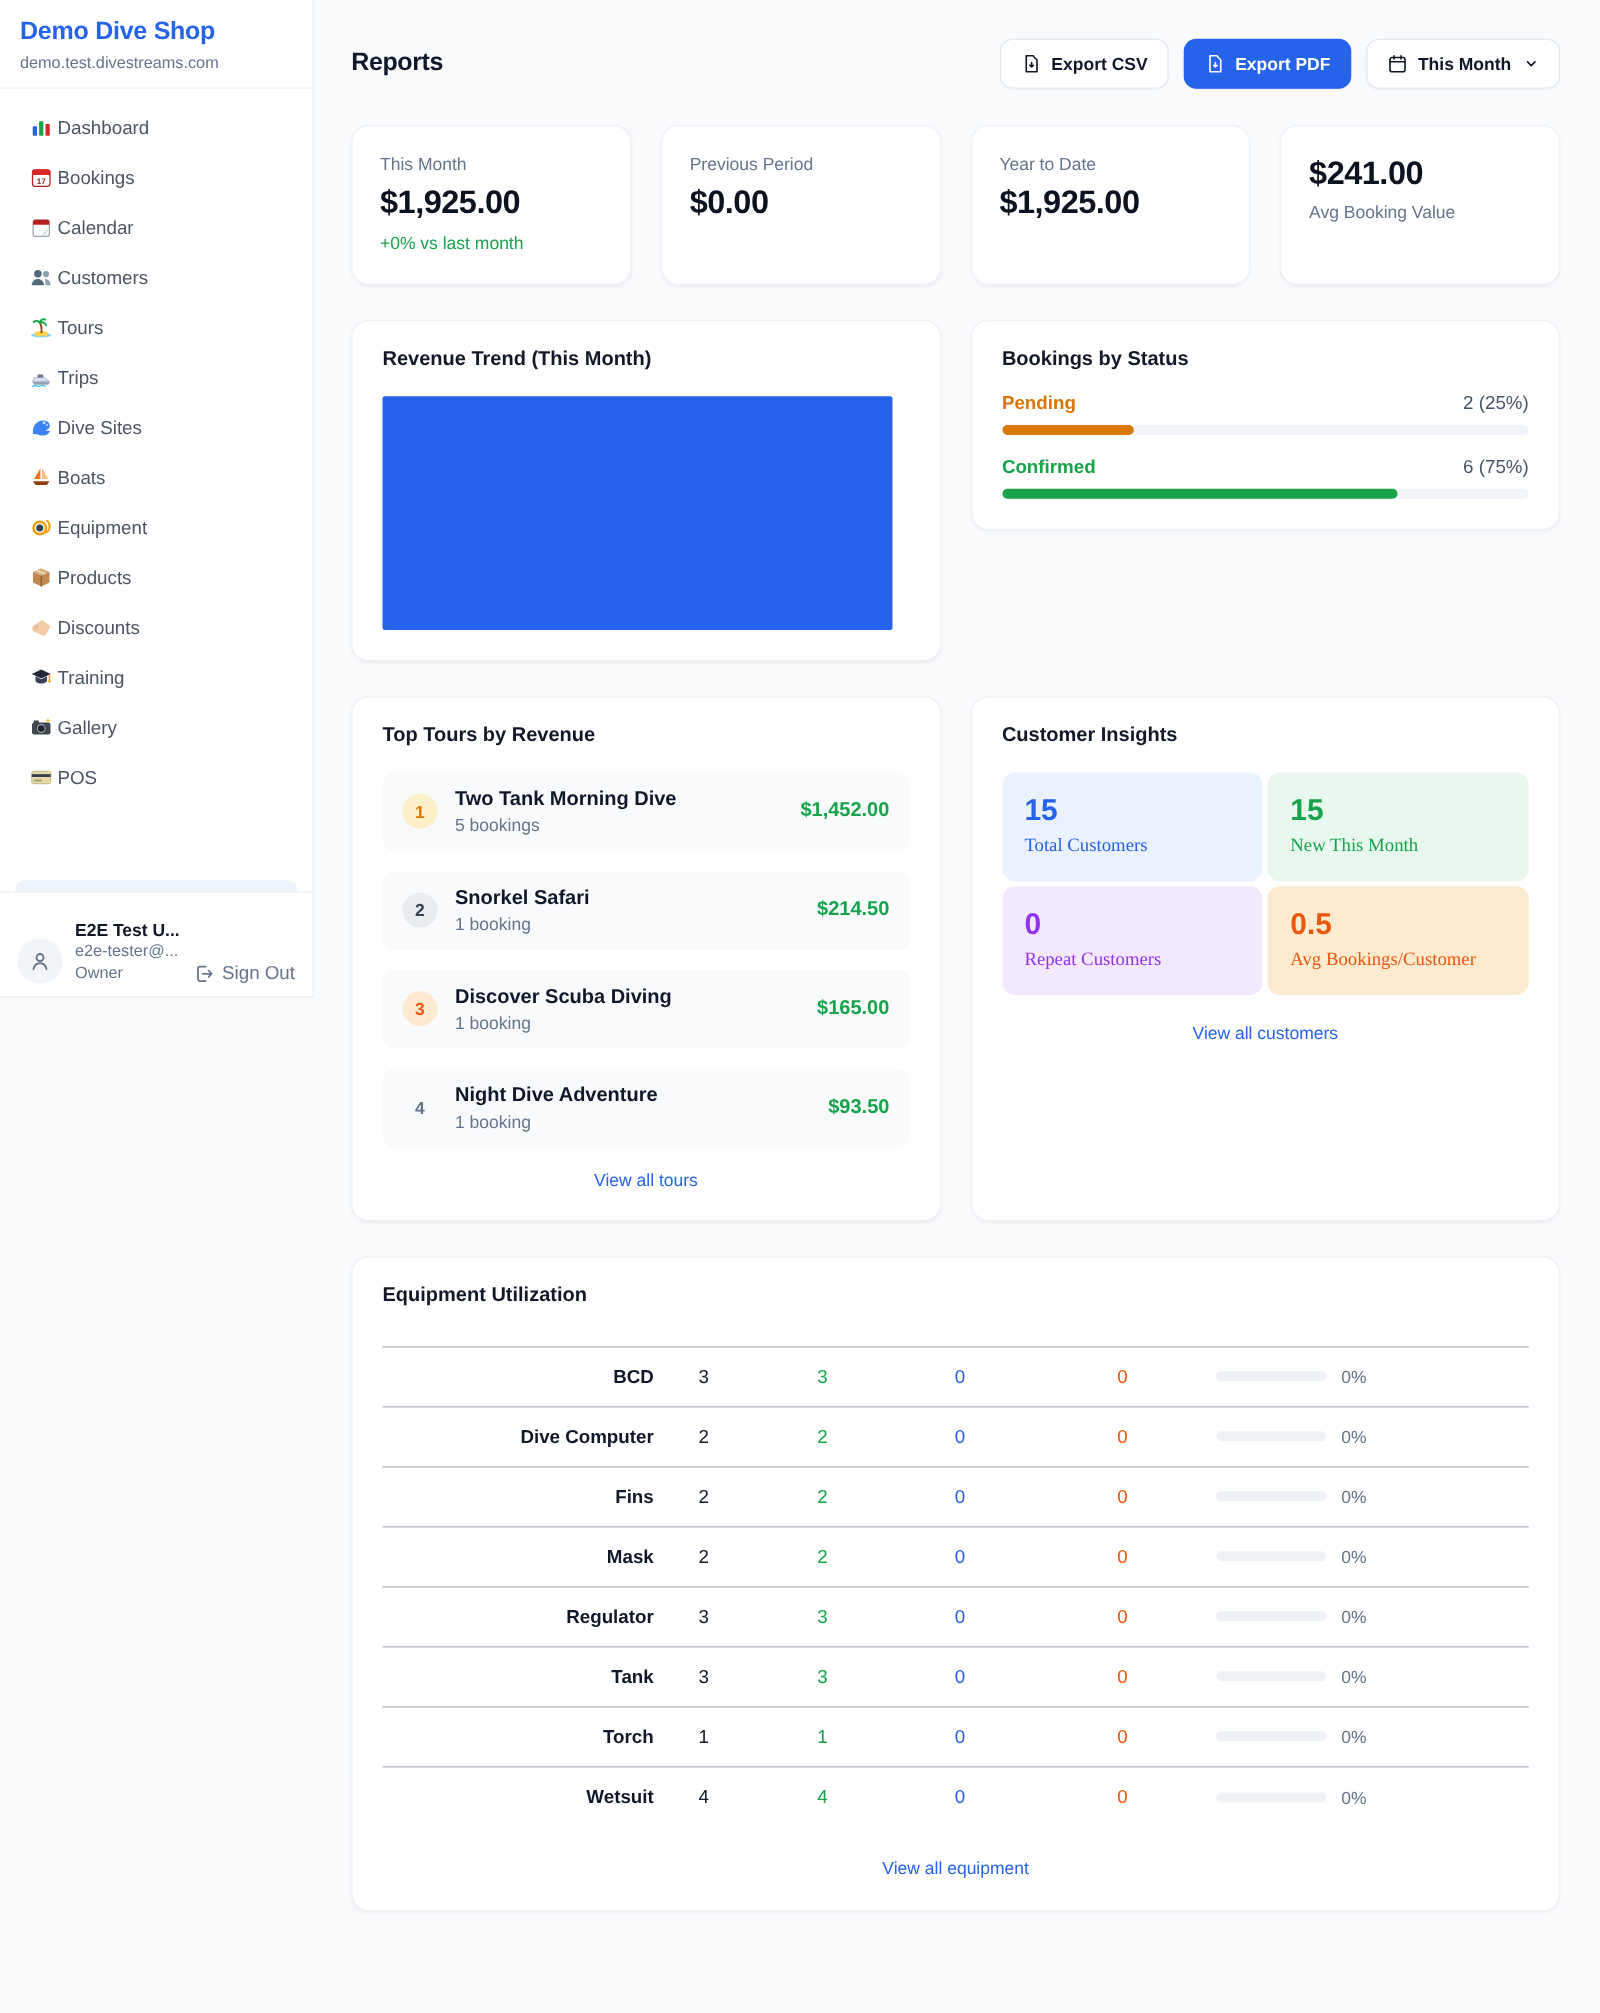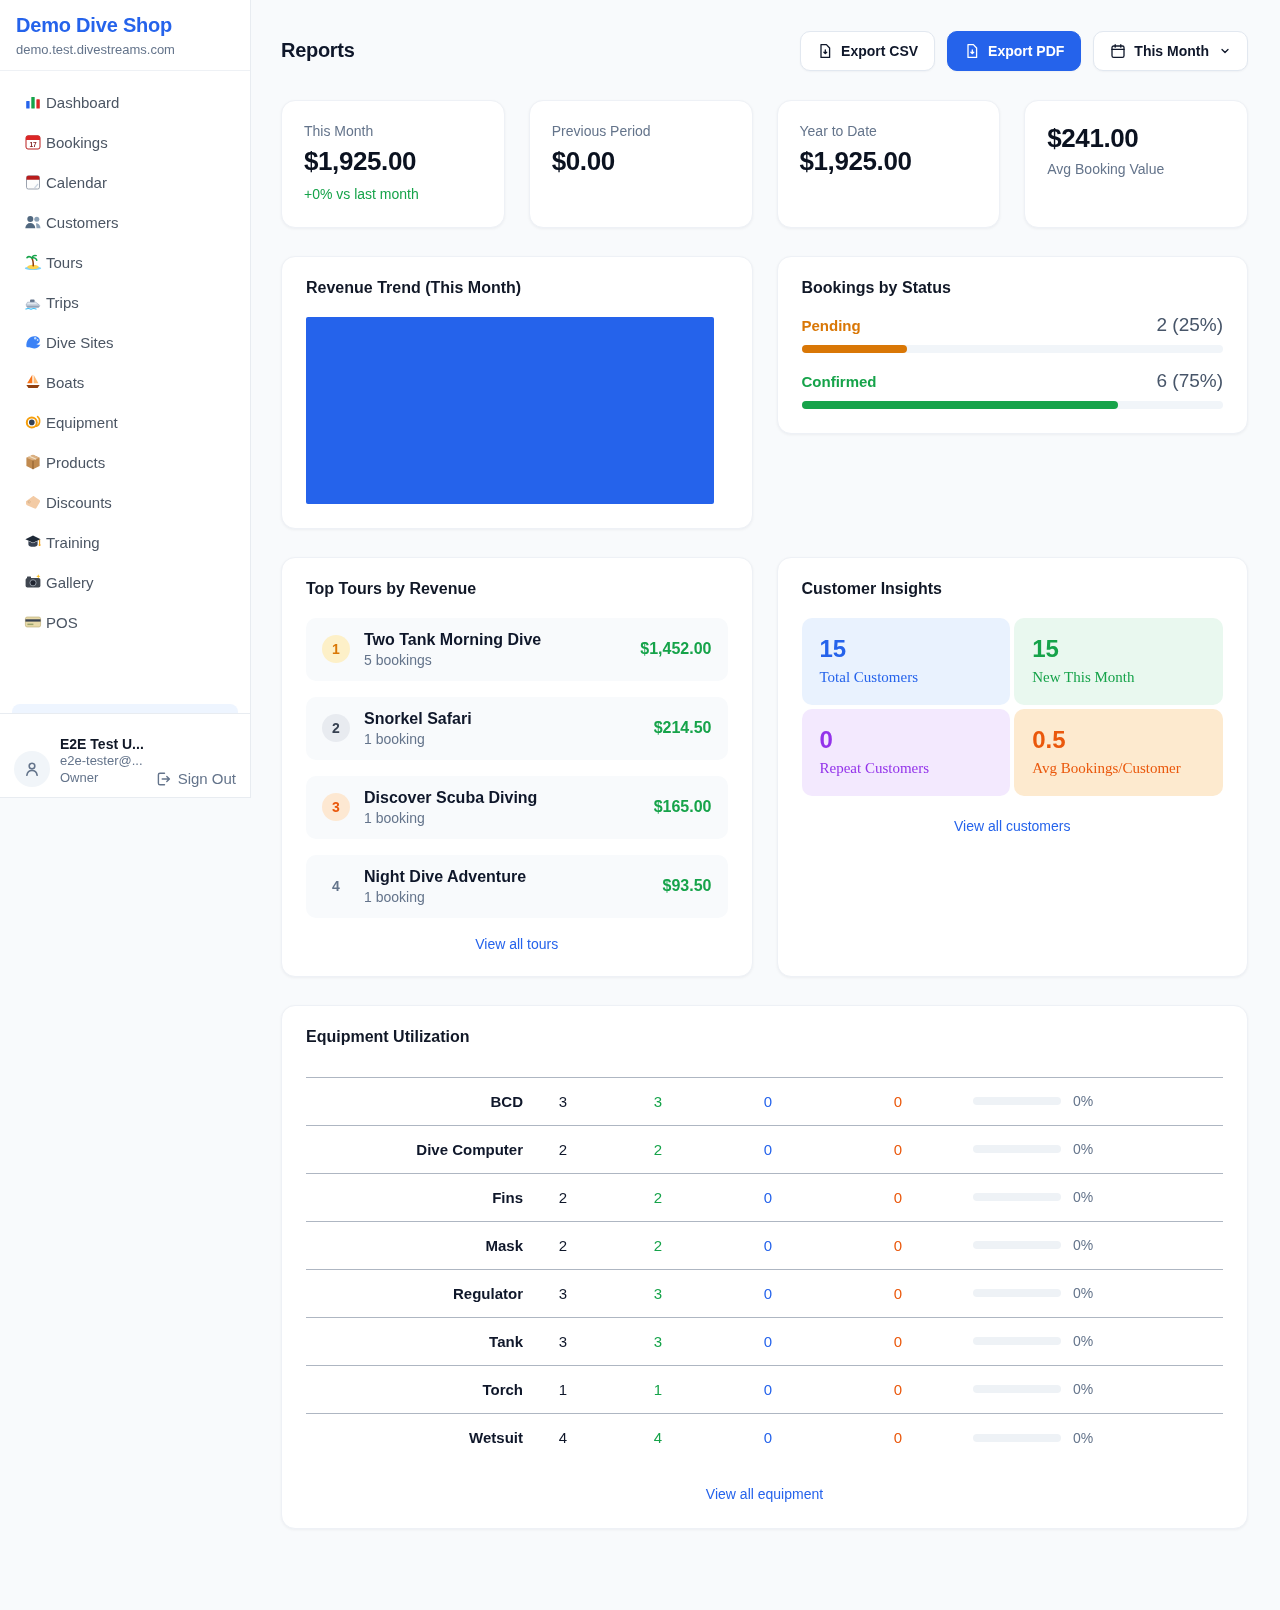--- a/index.html
+++ b/index.html
@@ -68,21 +68,21 @@
   .grid-2 { display:grid; grid-template-columns:1fr 1fr; gap:24px; margin-top:28px; align-items:start; }
   .card-pad { padding:22px 24px 24px; }
   .card-title { font-size:16px; font-weight:800; color:#111827; }
 
   .rev-chart { margin-top:20px; height:187px; }
   .rev-bar { height:100%; width:calc(100% - 14px); background:#2563eb; border-radius:2px; }
 
   .status-row { margin-top:17px; }
   .status-head { display:flex; justify-content:space-between; align-items:baseline; }
   .status-label { font-size:15px; font-weight:bold; }
-  .status-value { font-size:19px; color:#475569; }
+  .status-value { font-size:15px; color:#475569; }
   .track { height:8px; border-radius:4px; background:#f1f5f9; margin-top:9px; }
   .fill { height:100%; border-radius:4px; }
 
   .tours-list { margin-top:20px; display:flex; flex-direction:column; gap:16px; }
   .tour-row { display:flex; align-items:center; gap:14px; background:#f8fafc;
     border-radius:10px; padding:13px 16px; }
   .rank { width:28px; height:28px; border-radius:50%; display:flex; align-items:center;
     justify-content:center; font-size:14px; font-weight:bold; color:#64748b; flex:none; }
   .rank-1 { background:#fdf0c8; color:#d97706; }
   .rank-2 { background:#e8ebf0; color:#374151; }

